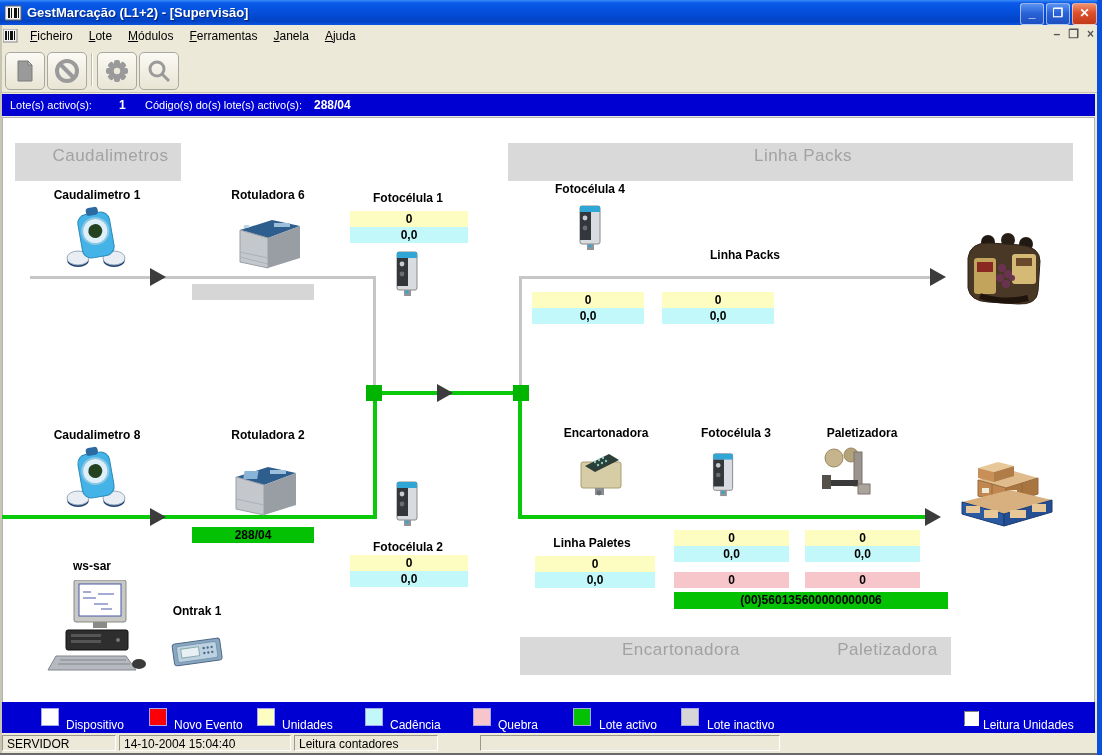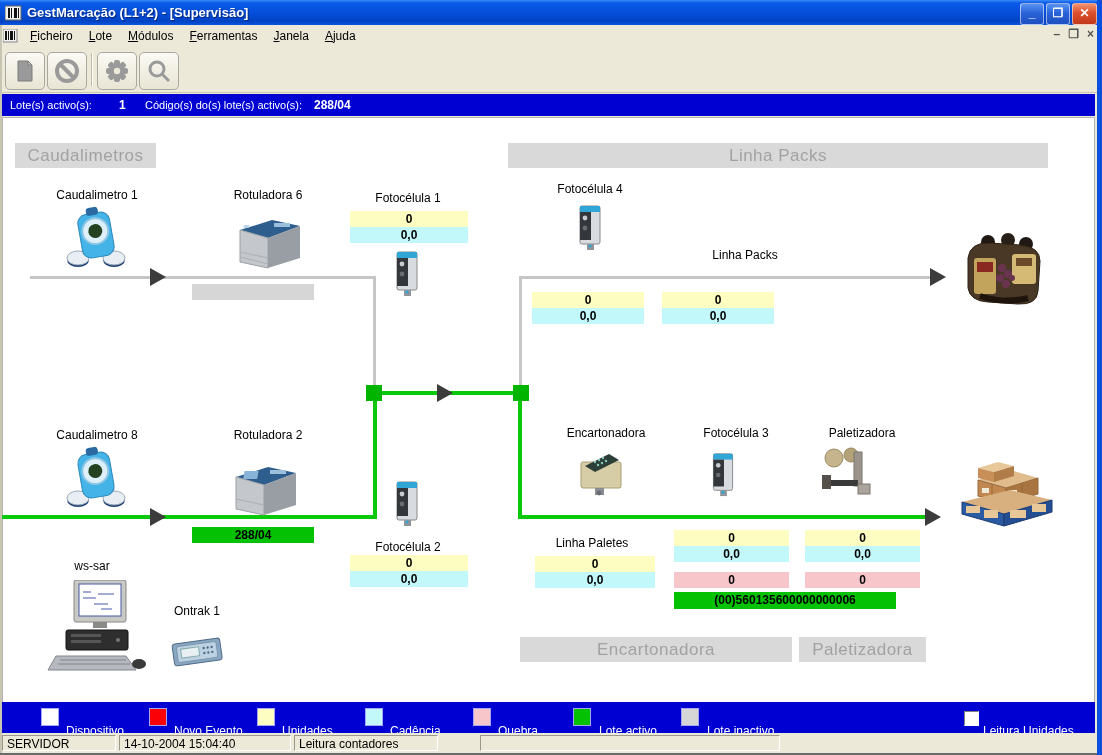--- a/index.html
+++ b/index.html
@@ -48,25 +48,25 @@
     position:absolute;left:2px;top:94px;width:1093px;height:22px;background:#0000d2;color:#fff;
   }
   .infobar .lbl{position:absolute;top:5px;font-size:11px;}
   .infobar .val{position:absolute;top:4px;font-size:12px;font-weight:bold;}
   
   .canvas{
     position:absolute;left:2px;top:117px;width:1091px;height:584px;background:#fff;
     border:1px solid #b4b4b4;
   }
   .sec-hd{
-    position:absolute;height:25px;background:#d9d9d9;color:#a2a2a2;font-size:17px;
-    text-align:center;line-height:25px;letter-spacing:.5px;
+    position:absolute;height:38px;background:#d9d9d9;color:#a2a2a2;font-size:17px;
+    text-align:center;line-height:25px;letter-spacing:.5px;padding-left:25px;
   }
   .dev-lbl{
-    position:absolute;transform:translateX(-50%);font-size:12px;font-weight:normal;color:#000;white-space:nowrap;
+    position:absolute;transform:translateX(-50%);font-size:12px;font-weight:bold;color:#000;white-space:nowrap;
   }
   .ctr{
     position:absolute;height:16px;font-size:12px;font-weight:bold;color:#000;
     text-align:center;line-height:16px;
   }
   .badge{
     position:absolute;height:16px;font-size:12px;font-weight:bold;color:#000;
     text-align:center;line-height:16px;
   }
   .line{position:absolute;}
@@ -76,21 +76,21 @@
   .arrow-r{
     position:absolute;width:0;height:0;
     border-left:16px solid #3c3c3c;border-top:9px solid transparent;border-bottom:9px solid transparent;
   }
   .icon{position:absolute;}
   
   .legend{
     position:absolute;left:2px;top:702px;width:1093px;height:31px;background:#0000d2;color:#fff;font-size:12px;
   }
   .sw{position:absolute;top:7px;width:16px;height:16px;outline:1px solid rgba(255,255,255,.65);}
-  .lg-lbl{position:absolute;top:22px;white-space:nowrap;}
+  .lg-lbl{position:absolute;top:16px;white-space:nowrap;}
   .chk{position:absolute;top:9px;width:13px;height:13px;background:#fff;
     border:1px solid;border-color:#808080 #fff #fff #808080;}
   
   .statusbar{position:absolute;left:0;top:733px;width:1102px;height:20px;background:#ece9d8;}
   .spanel{
     position:absolute;top:2px;height:16px;background:#ece9d8;font-size:12px;color:#000;
     border:1px solid;border-color:#9a988a #fff #fff #9a988a;padding:1px 0 0 4px;box-sizing:border-box;
   }
   .bottom-edge{position:absolute;left:0;top:753px;width:1102px;height:2px;background:#6a6a6a;}
   .right-edge{position:absolute;right:0;top:0;width:5px;height:755px;background:#0a50dd;}
@@ -235,21 +235,21 @@
   <div class="ctr" style="left: 674px; top: 530px; width: 115px; background: rgb(253, 253, 193);">0</div>
   <div class="ctr" style="left: 674px; top: 546px; width: 115px; background: rgb(195, 248, 251);">0,0</div>
   <div class="ctr" style="left: 674px; top: 572px; width: 115px; background: rgb(247, 198, 203);">0</div>
 
   <div class="ctr" style="left: 805px; top: 530px; width: 115px; background: rgb(253, 253, 193);">0</div>
   <div class="ctr" style="left: 805px; top: 546px; width: 115px; background: rgb(195, 248, 251);">0,0</div>
   <div class="ctr" style="left: 805px; top: 572px; width: 115px; background: rgb(247, 198, 203);">0</div>
 
   <div class="badge" style="left: 192px; top: 284px; width: 122px; background: rgb(214, 214, 214);"></div>
   <div class="badge" style="left: 192px; top: 527px; width: 122px; background: rgb(4, 193, 4);">288/04</div>
-  <div class="badge" style="left: 674px; top: 592px; width: 222px; height: 17px; background: rgb(4, 193, 4);">(00)560135600000000006</div>
+  <div class="badge" style="left: 674px; top: 592px; width: 274px; height: 17px; background: rgb(4, 193, 4);">(00)560135600000000006</div>
 
   <div class="icon" style="left:64px;top:205px">
     <svg width="64" height="64" viewBox="0 0 64 64">
       <ellipse cx="14" cy="55" rx="11" ry="7" fill="#1c3f72"></ellipse>
         <ellipse cx="50" cy="55" rx="11" ry="7" fill="#1c3f72"></ellipse>
       <ellipse cx="14" cy="53" rx="11" ry="7" fill="#e8eef4" stroke="#9ab"></ellipse>
         <ellipse cx="50" cy="53" rx="11" ry="7" fill="#e8eef4" stroke="#9ab"></ellipse>
       <g transform="rotate(-10 32 30)">
         <rect x="16" y="8" width="32" height="44" rx="9" fill="#44b4e8" stroke="#2a88b8"></rect>
         <rect x="26" y="2" width="12" height="8" rx="3" fill="#2a6aa0"></rect>

